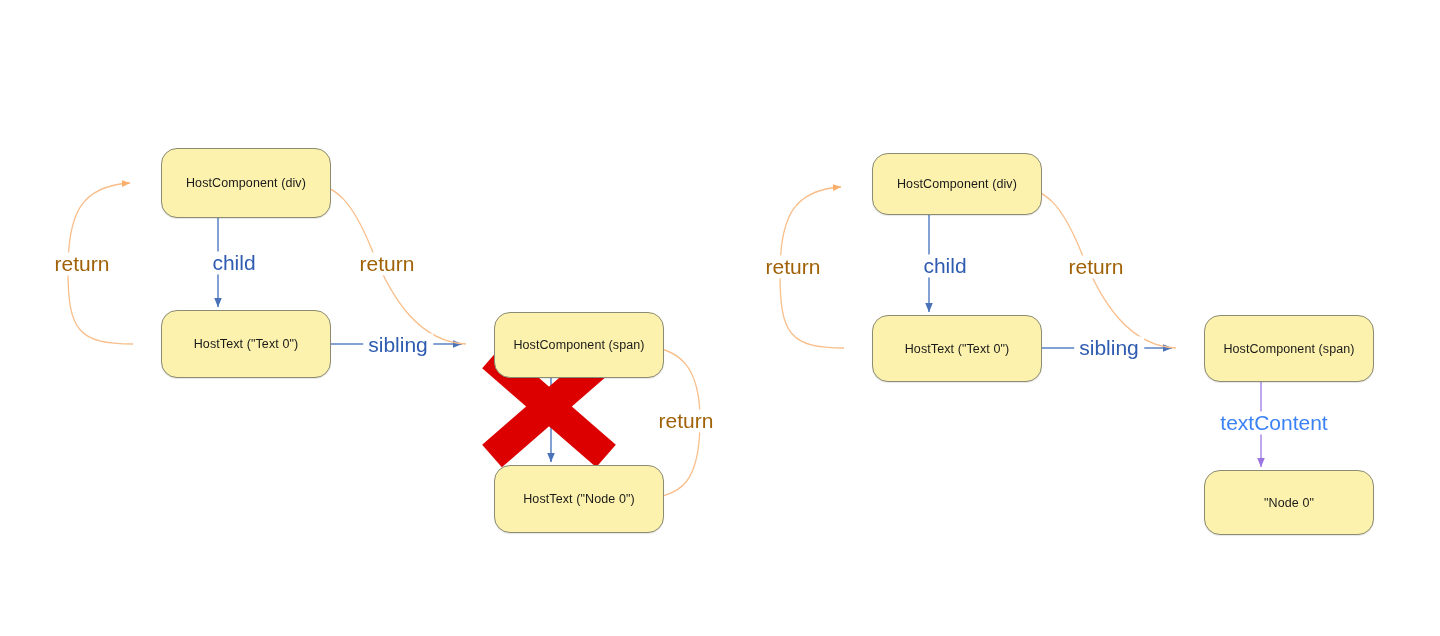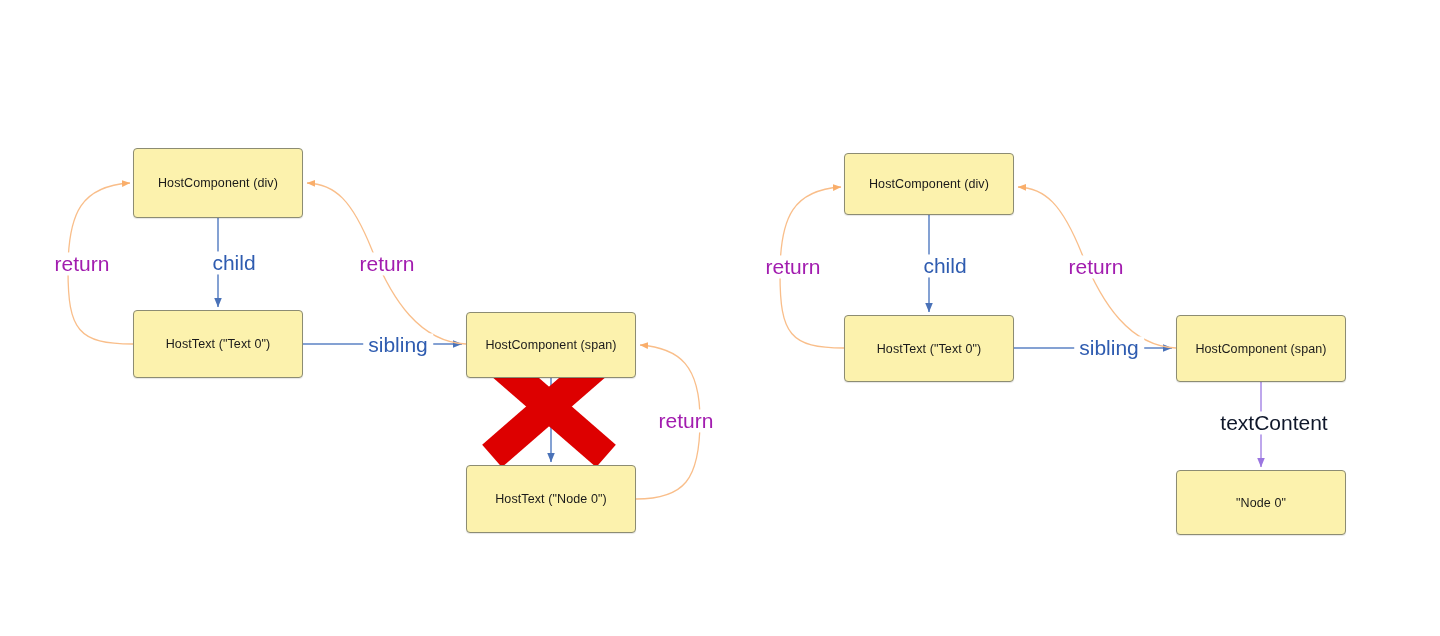--- a/index.html
+++ b/index.html
@@ -18,50 +18,51 @@
     position: absolute;
     left: 0; top: 0;
     width: 1440px;
     height: 636px;
   }
   .node-box {
     position: absolute;
     box-sizing: border-box;
     background: #FCF2AD;
     border: 1.3px solid #8C8C73;
-    border-radius: 4px;
+    border-radius: 16px;
     display: flex;
     align-items: center;
     justify-content: center;
     color: #1a1a1a;
     font-size: 12.5px;
     font-family: "Liberation Sans", sans-serif;
     letter-spacing: 0.1px;
     box-shadow: 0 1px 1px rgba(0,0,0,0.10);
+    margin-left: 28px;
   }
   .edge-label {
     position: absolute;
     font-family: "Liberation Sans", sans-serif;
     white-space: nowrap;
     transform: translate(-50%, -50%);
     background: #ffffff;
     padding: 0 5px;
     line-height: 1.1;
   }
   .label-child, .label-sibling {
     color: #2F5CB0;
     font-size: 21px;
     margin-left: 16px;
   }
   .label-return {
-    color: #a21caf;
+    color: #a16207;
     font-size: 21px;
   }
   .label-textcontent {
-    color: #0f172a;
+    color: #3b82f6;
     font-size: 21px;
   }
 </style>
 </head>
 <body>
 
 <svg id="canvas" viewBox="0 0 1440 636" xmlns="http://www.w3.org/2000/svg">
   <defs>
     <marker id="arrow-blue" markerWidth="7" markerHeight="7" refX="6.2" refY="3" orient="auto">
       <path d="M0,0.4 L6.4,3 L0,5.6 z" fill="#4A72B8"></path>

